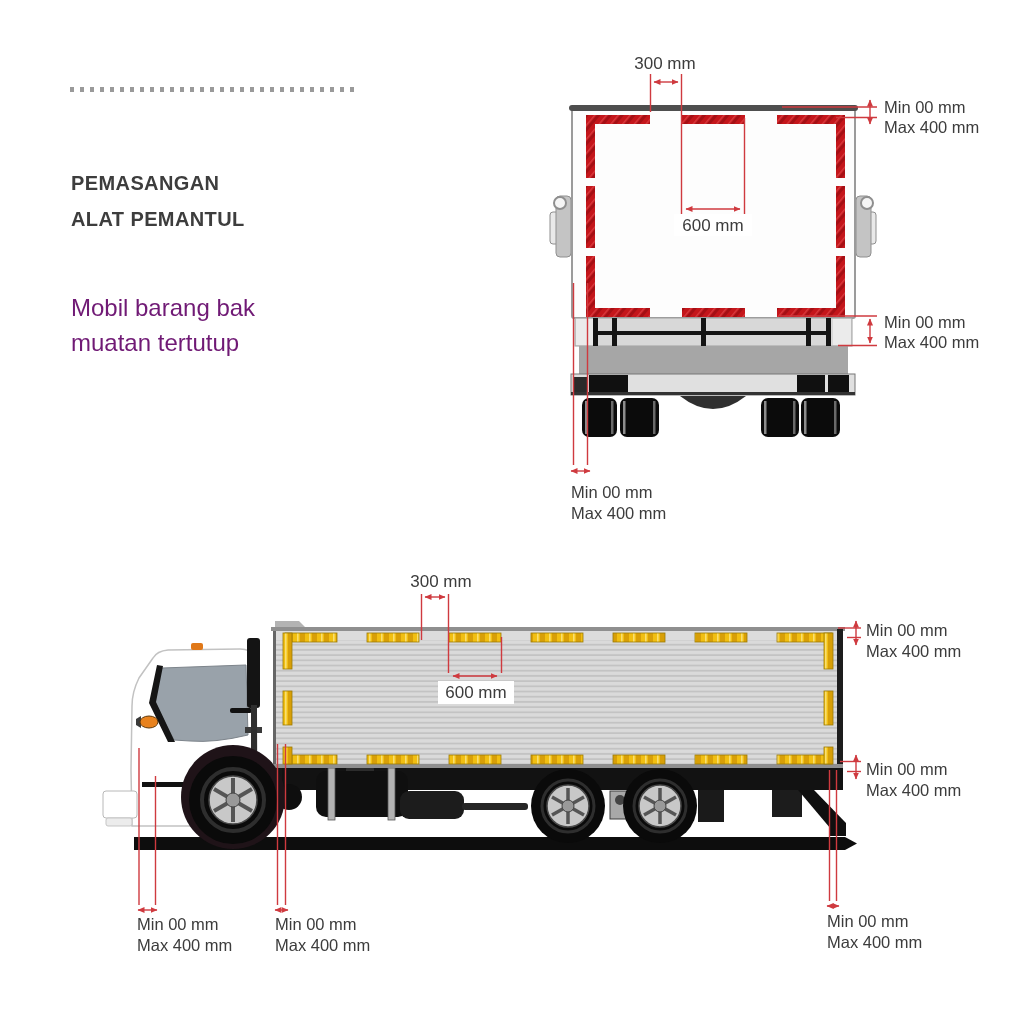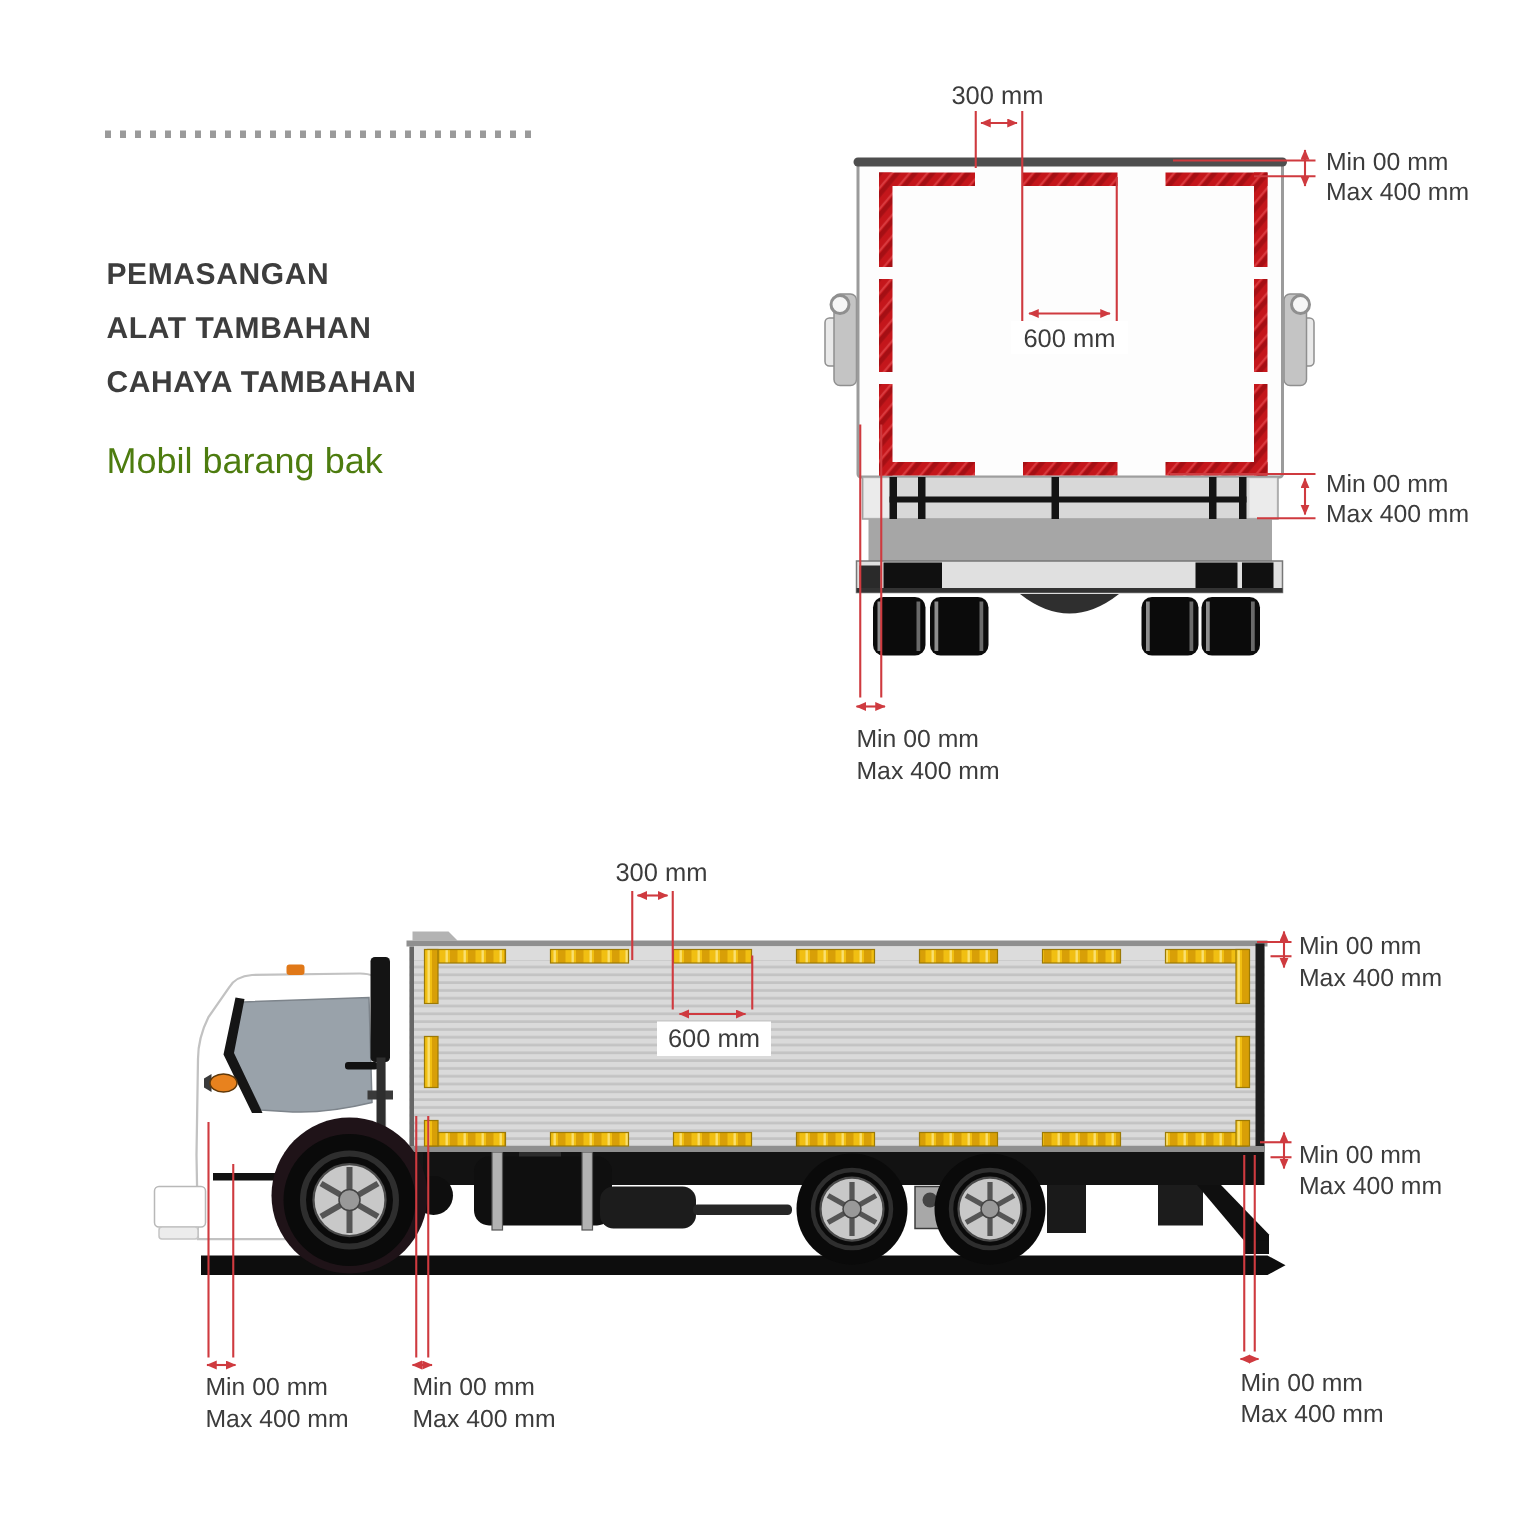--- a/index.html
+++ b/index.html
@@ -2,44 +2,44 @@
 <html><head>
 <meta charset="utf-8">
 <style>
   html,body{margin:0;padding:0;background:#ffffff;}
   .canvas{position:relative;width:1024px;height:1024px;background:#ffffff;overflow:hidden;
           font-family:"Liberation Sans",sans-serif;color:#3d3d3d;}
   .dotted-rule{position:absolute;left:70px;top:87px;width:289px;height:5px;
           background:repeating-linear-gradient(90deg,#9a9a9a 0 4px,transparent 4px 10px);}
   .title{position:absolute;left:71px;top:165px;font-size:20px;font-weight:bold;
           line-height:36px;letter-spacing:0.4px;color:#3d3d3d;}
-  .subtitle{position:absolute;left:71px;top:290px;font-size:24px;line-height:35px;color:#4d7c0f;}
+  .subtitle{position:absolute;left:71px;top:290px;font-size:24px;line-height:35px;color:#701a75;}
   svg{position:absolute;}
   #rearSvg{left:540px;top:40px;}
   #sideSvg{left:60px;top:540px;}
   svg text{font-family:"Liberation Sans",sans-serif;fill:#3c3c3c;}
   .dim-label{font-size:16.5px;}
   .dim-num{font-size:17px;text-anchor:middle;}
   .dimline{stroke:#cf3a3f;stroke-width:1.4;fill:none;}
 </style>
 </head>
 <body>
 
 <div class="canvas">
 
   <div class="dotted-rule"></div>
 
   <div class="title">
     <div>PEMASANGAN</div>
-    <div>ALAT TAMBAHAN</div>
-    <div>CAHAYA TAMBAHAN</div>
+    <div>ALAT PEMANTUL</div>
   </div>
 
   <div class="subtitle">
     <div>Mobil barang bak</div>
+    <div>muatan tertutup</div>
   </div>
 
   <svg id="rearSvg" width="484" height="500" viewBox="540 40 484 500">
     <defs>
       <marker id="ah1" markerWidth="8" markerHeight="7" refX="6.5" refY="3" orient="auto-start-reverse" markerUnits="userSpaceOnUse">
         <path d="M0 0 L7 3 L0 6 Z" fill="#cf3a3f"></path>
       </marker>
       <pattern id="rtape" width="9" height="9" patternUnits="userSpaceOnUse" patternTransform="rotate(40)">
         <rect width="9" height="9" fill="#c4161b"></rect>
         <rect width="3" height="9" fill="#a50f14"></rect>

